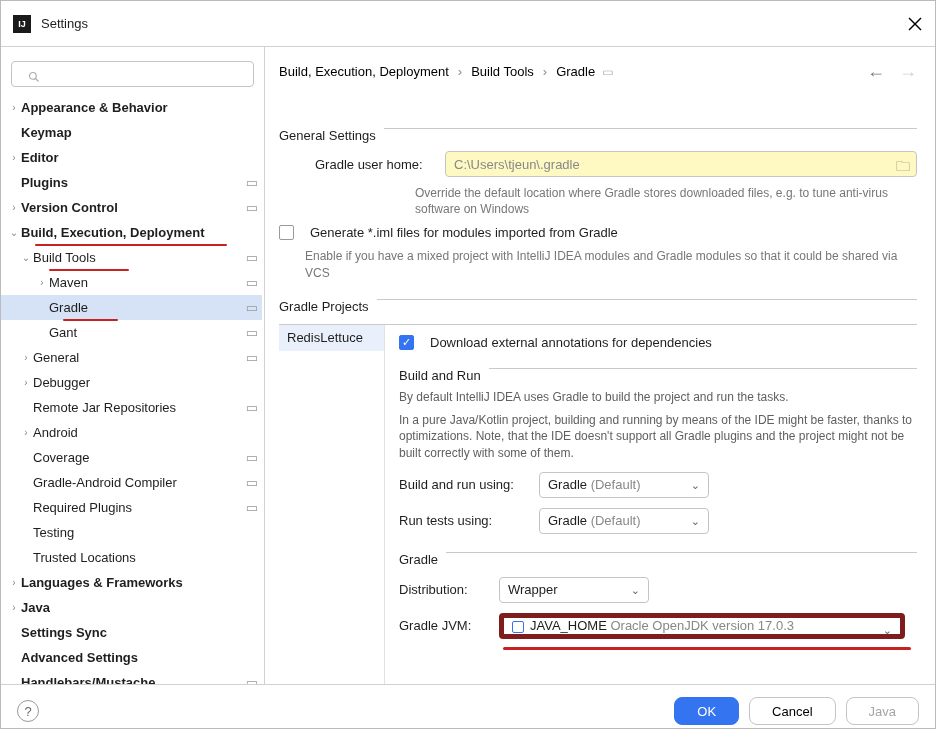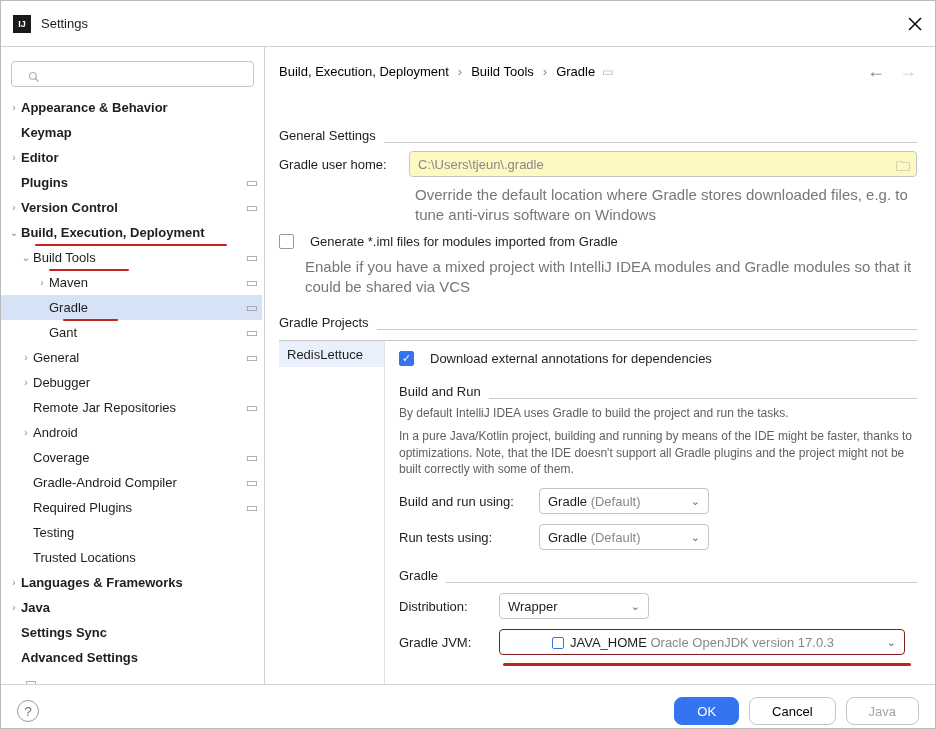--- a/index.html
+++ b/index.html
@@ -24,50 +24,50 @@
 .underline { position: absolute; height: 2px; background: #c62222; border-radius: 1px; }
 .main { flex: 1; display: flex; flex-direction: column; overflow: hidden; gap: 16px; }
 .crumbwrap { display:flex; align-items:center; padding: 14px 18px 10px 14px; }
 .crumb { color: #000; }
 .crumb .sep { color: #8a8a8a; margin: 0 9px; }
 .crumb .mod { color: #aaa; margin-left: 7px; font-size: 12px; }
 .navarrows { margin-left: auto; display:flex; gap:14px; color:#7a7a7a; }
 .navarrows span { cursor:pointer; font-size: 18px; }
 .panel { flex:1; overflow-y:auto; padding: 2px 18px 12px 14px; }
 .row { display: flex; align-items: center; margin: 8px 0; gap: 10px; }
-.row label { min-width: 120px; }
+.row label { min-width: 120px; margin-left: 36px; }
 .input { flex:1; height: 26px; border:1px solid #c4c4c4; border-radius:4px; padding:0 30px 0 8px; color:#000; position:relative; display:flex; align-items:center; }
 .input.ro { color:#888; background:#fef9c3; }
 .folder-icon { position:absolute; right:6px; top:4px; color:#777; font-size:14px; }
-.hint { color:#777; font-size: 15px; margin: 4px 0 6px 136px; line-height:1.35; }
+.hint { color:#777; font-size: 12px; margin: 4px 0 6px 136px; line-height:1.35; }
 .chk { width:15px; height:15px; border:1px solid #999; border-radius:2px; margin-right:6px; display:inline-flex; align-items:center; justify-content:center; }
 .chk.on { background:#3574f0; border-color:#3574f0; color:#fff; font-size:11px; }
 .projects { display:flex; border-top:1px solid #c9c9c9; margin-top:10px; }
 .projlist { width:106px; border-right:1px solid #e2e2e2; min-height:370px; position:relative; }
 .projitem { height:26px; display:flex; align-items:center; padding-left:8px; background:#eaf0fb; }
 .projscroll { position:absolute; bottom:0; left:18px; width:60px; height:8px; background:#d8d8d8; border-radius:4px; }
 .projbody { flex:1; padding: 8px 0 8px 14px; }
 .sect { margin: 18px 0 6px; }
 .desc { color:#5f5f5f; font-size:12px; line-height:1.4; margin:6px 0; }
 .formrow { display:flex; align-items:center; margin:10px 0; }
 .formrow label { width:140px; }
 .select { height:26px; border:1px solid #c4c4c4; border-radius:4px; padding:0 26px 0 8px; display:flex; align-items:center; position:relative; min-width:170px; cursor:pointer; background:#fff; }
 .select .caret { position:absolute; right:8px; top:6px; color:#666; font-size:11px; }
-.select.blue { border:1px solid #7f1d1d;justify-content:center; }
+.select.blue { border:5px solid #7f1d1d; }
 .select.wide { width: 406px; }
 .select .dim { color:#888; }
 .jvmrow-wrap { position: relative; }
 .redline { position:absolute; height:3px; background:#c62222; border-radius:2px; }
 .footer { height: 53px; border-top:1px solid #d1d1d1; display:flex; align-items:center; padding:0 16px; gap:10px; }
 .footer .help { width:22px; height:22px; border:1.4px solid #9a9a9a; border-radius:50%; display:flex; align-items:center; justify-content:center; color:#6a6a6a; font-size:13px; cursor:pointer; }
 .footer .spacer { flex:1; }
 .btn { height:28px; padding:0 22px; border:1px solid #c4c4c4; border-radius:8px; background:#fff; cursor:pointer; font-size:13px; }
 .btn.primary { background:#3574f0; border-color:#3574f0; color:#fff; }
 .btn.disabled { color:#a5a5a5; }
-.legend-line { display:flex; align-items:flex-end; margin-top:18px; }
+.legend-line { display:flex; align-items:flex-start; margin-top:18px; }
 .legend-line .t { padding-right:8px; }
 .legend-line .line { flex:1; height:1px; background:#c9c9c9; }
 .jvmopt .sq { display:inline-block; width:12px; height:12px; border:1.5px solid #3574f0; border-radius:2px; margin-right:6px; position:relative; top:1px; }
 </style>
 </head>
 <body>
 
 <div class="titlebar">
   <div class="logo">IJ</div>
   <div class="title">Settings</div>
@@ -203,20 +203,21 @@
           <span class="label lvl0">Settings Sync</span>
           <span class="modmark"></span>
         </div>
         <div class="tree-row">
           <span class="arrow"></span>
           <span class="label lvl0">Advanced Settings</span>
           <span class="modmark"></span>
         </div>
         <div class="tree-row">
           <span class="arrow"></span>
+          <span class="label lvl0">Handlebars/Mustache</span>
           <span class="modmark">▭</span>
         </div>
       </div>
   </div>
 
   <div class="main">
     <div class="crumbwrap">
       <div class="crumb">
         <span>Build, Execution, Deployment</span><span class="sep">›</span><span>Build Tools</span><span class="sep">›</span><span>Gradle</span><span class="mod">▭</span>
       </div>

